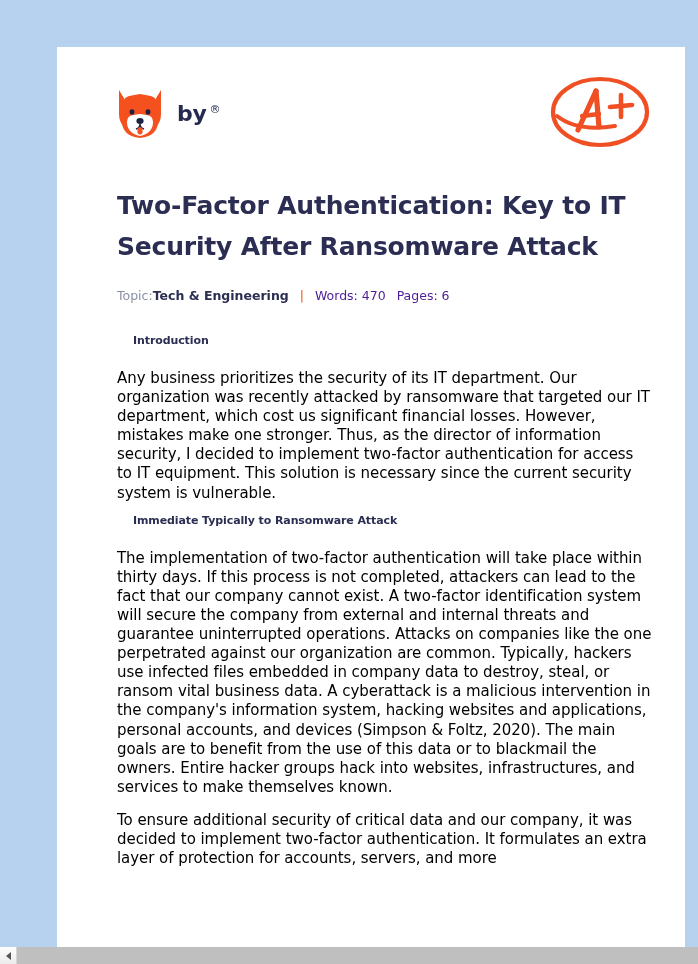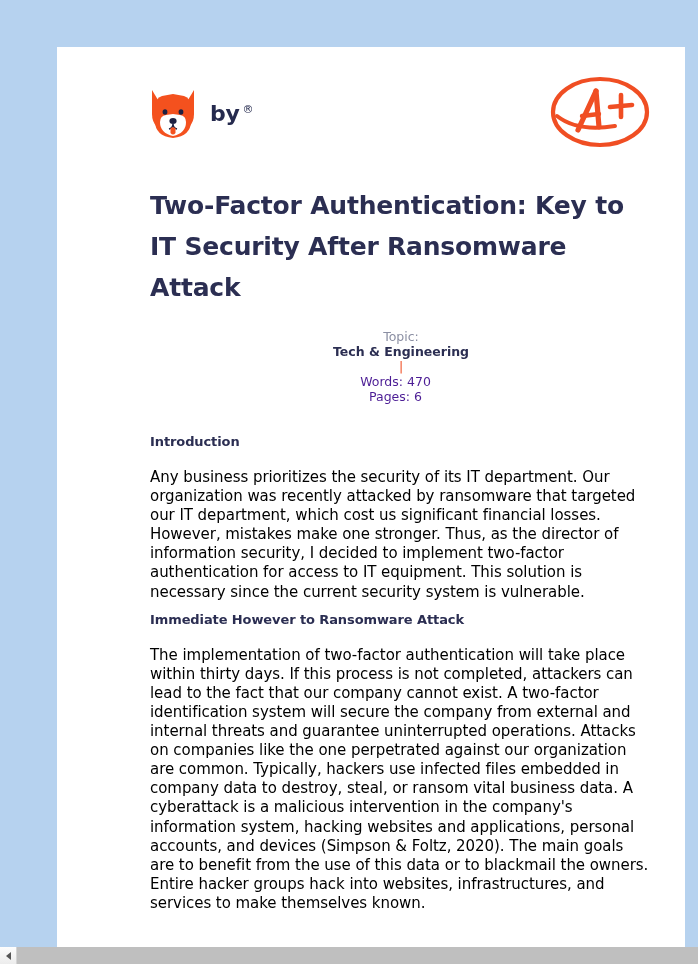--- a/index.html
+++ b/index.html
@@ -23,21 +23,20 @@
 
   
   .page {
     position: absolute;
     left: 57px;
     top: 47px;
     width: 628px;
     height: 905px;
     background: #ffffff;
     overflow: hidden;
-    padding-left: 33px;
   }
 
   .page-inner {
     padding: 24px 33px 0 60px;
   }
 
   
   .masthead {
     position: relative;
     height: 86px;
@@ -90,42 +89,41 @@
   }
 
   
   .meta {
     margin-top: 21px;
     font-size: 12.5px;
     color: #8b8fa3;
     white-space: nowrap;
     display: flex;
     align-items: center;
-    flex-direction: column;
   }
   .meta .label { color: #8b8fa3; }
   .meta .value-strong {
     color: #2b2e52;
     font-weight: bold;
   }
   .meta .sep {
     color: #f04e23;
     margin: 0 11px;
   }
   .meta .grp { margin-right: 11px; color: #4c1d95; }
 
   
   .body-content { margin-top: 26px; }
 
   .h2 {
-    font-size: 13px;
+    font-size: 11px;
     font-weight: bold;
     color: #2b2e52;
     line-height: 24px;
-    margin: 0;
+    margin: 16px;
     letter-spacing: -0.1px;
   }
 
   .para {
     font-size: 15px;
     line-height: 19.1px;
     color: #000000;
     margin: 14px 0 0 0;
     letter-spacing: -0.05px;
   }
@@ -211,23 +209,24 @@
         <span class="sep">|</span>
         <span class="grp">Words: 470</span>
         <span class="grp">Pages: 6</span>
       </div>
 
       <div class="body-content">
 
         <h2 class="h2">Introduction</h2>
         <p class="para">Any business prioritizes the security of its IT department. Our organization was recently attacked by ransomware that targeted our IT department, which cost us significant financial losses. However, mistakes make one stronger. Thus, as the director of information security, I decided to implement two-factor authentication for access to IT equipment. This solution is necessary since the current security system is vulnerable.</p>
 
-        <h2 class="h2 spaced">Immediate However to Ransomware Attack</h2>
+        <h2 class="h2 spaced">Immediate Typically to Ransomware Attack</h2>
         <p class="para">The implementation of two-factor authentication will take place within thirty days. If this process is not completed, attackers can lead to the fact that our company cannot exist. A two-factor identification system will secure the company from external and internal threats and guarantee uninterrupted operations. Attacks on companies like the one perpetrated against our organization are common. Typically, hackers use infected files embedded in company data to destroy, steal, or ransom vital business data. A cyberattack is a malicious intervention in the company's information system, hacking websites and applications, personal accounts, and devices (Simpson &amp; Foltz, 2020). The main goals are to benefit from the use of this data or to blackmail the owners. Entire hacker groups hack into websites, infrastructures, and services to make themselves known.</p>
 
+        <p class="para">To ensure additional security of critical data and our company, it was decided to implement two-factor authentication. It formulates an extra layer of protection for accounts, servers, and more</p>
 
       </div>
     </div>
   </div>
 
   <div class="hscroll">
     <div class="hscroll-btn">
       <div class="arrow-left"></div>
     </div>
     <div class="hscroll-track"></div>

